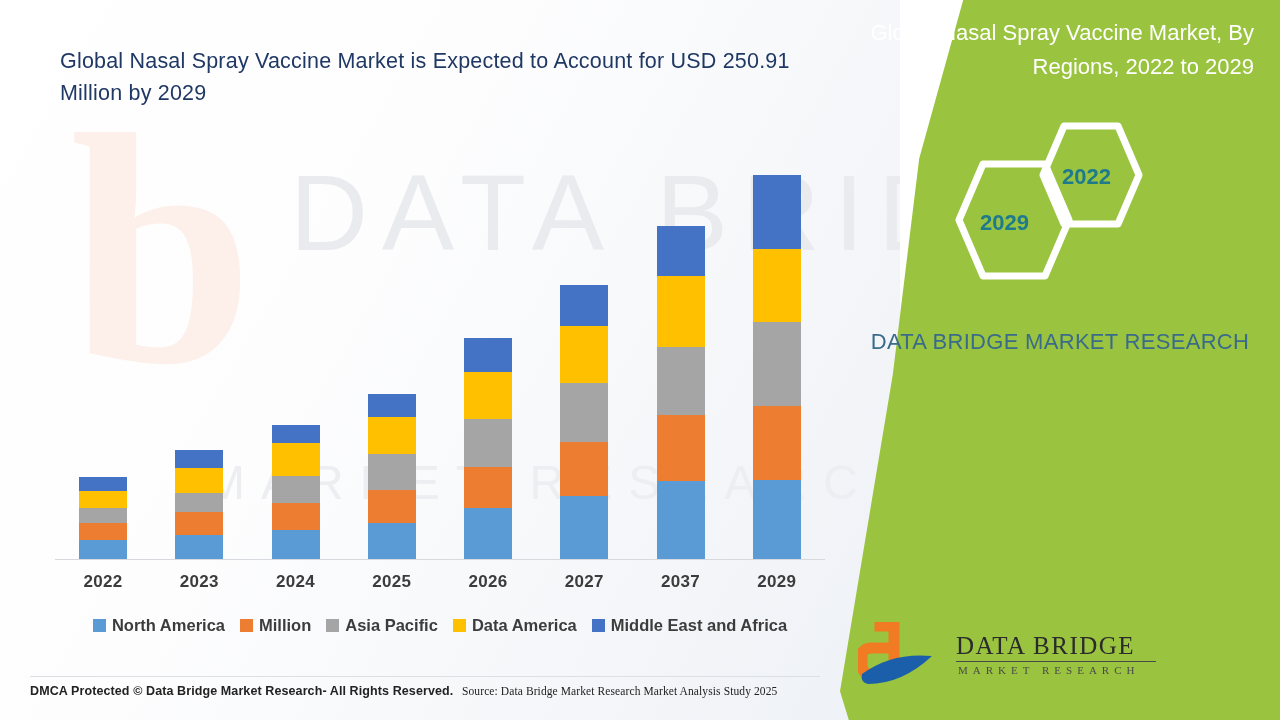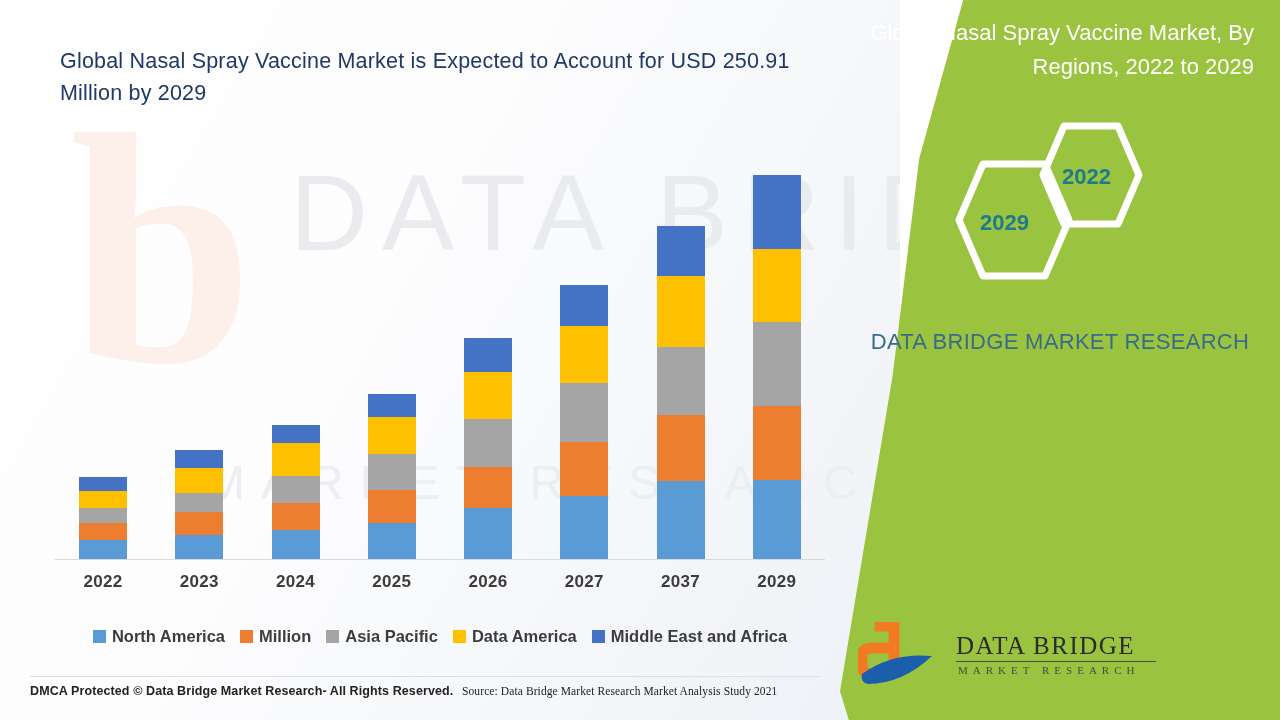--- a/index.html
+++ b/index.html
@@ -68,21 +68,21 @@
   }
   .xlab {
     flex:1 1 0; text-align:center; font-size:17px;
     font-weight:bold; color:#3c3c3c; letter-spacing:.3px;
   }
 
   #legend {
     position:absolute; left:55px; top:616px; width:770px;
     display:flex; justify-content:center; align-items:center; gap:15px;
   }
-  .leg-item { display:flex; align-items:center; gap:6px;margin-top:11px; }
+  .leg-item { display:flex; align-items:center; gap:6px; }
   .leg-swatch { width:13px; height:13px; }
   .leg-label { font-size:16.5px; font-weight:bold; color:#3c3c3c; }
 
   #footer-left {
     position:absolute; left:30px; top:684px;
     font-family:Liberation Sans, sans-serif; font-size:12.5px;
     color:#222; font-weight:bold; letter-spacing:.1px;
   }
   #footer-source {
     position:absolute; left:462px; top:685px;
@@ -260,21 +260,21 @@
         <span class="leg-label">Data America</span>
       </div>
       <div class="leg-item">
         <span class="leg-swatch" style="background: rgb(68, 114, 196);"></span>
         <span class="leg-label">Middle East and Africa</span>
       </div>
     </div>
 
   <div id="footer-rule"></div>
   <div id="footer-left">DMCA Protected © Data Bridge Market Research- All Rights Reserved.</div>
-  <div id="footer-source">Source: Data Bridge Market Research Market Analysis Study 2021</div>
+  <div id="footer-source">Source: Data Bridge Market Research Market Analysis Study 2025</div>
 </div>
 
 <div id="right-panel">
   <div id="green-shape"></div>
 
   <div id="right-title">Global Nasal Spray Vaccine Market, By Regions, 2022 to 2029</div>
 
   <div id="hexes">
     <svg class="hex-svg" style="left:112px; top:38px;" width="124" height="124" viewBox="0 0 124 124">
       <polygon points="31,6 93,6 117,62 93,118 31,118 7,62" fill="none" stroke="#ffffff" stroke-width="7" stroke-linejoin="round"></polygon>

